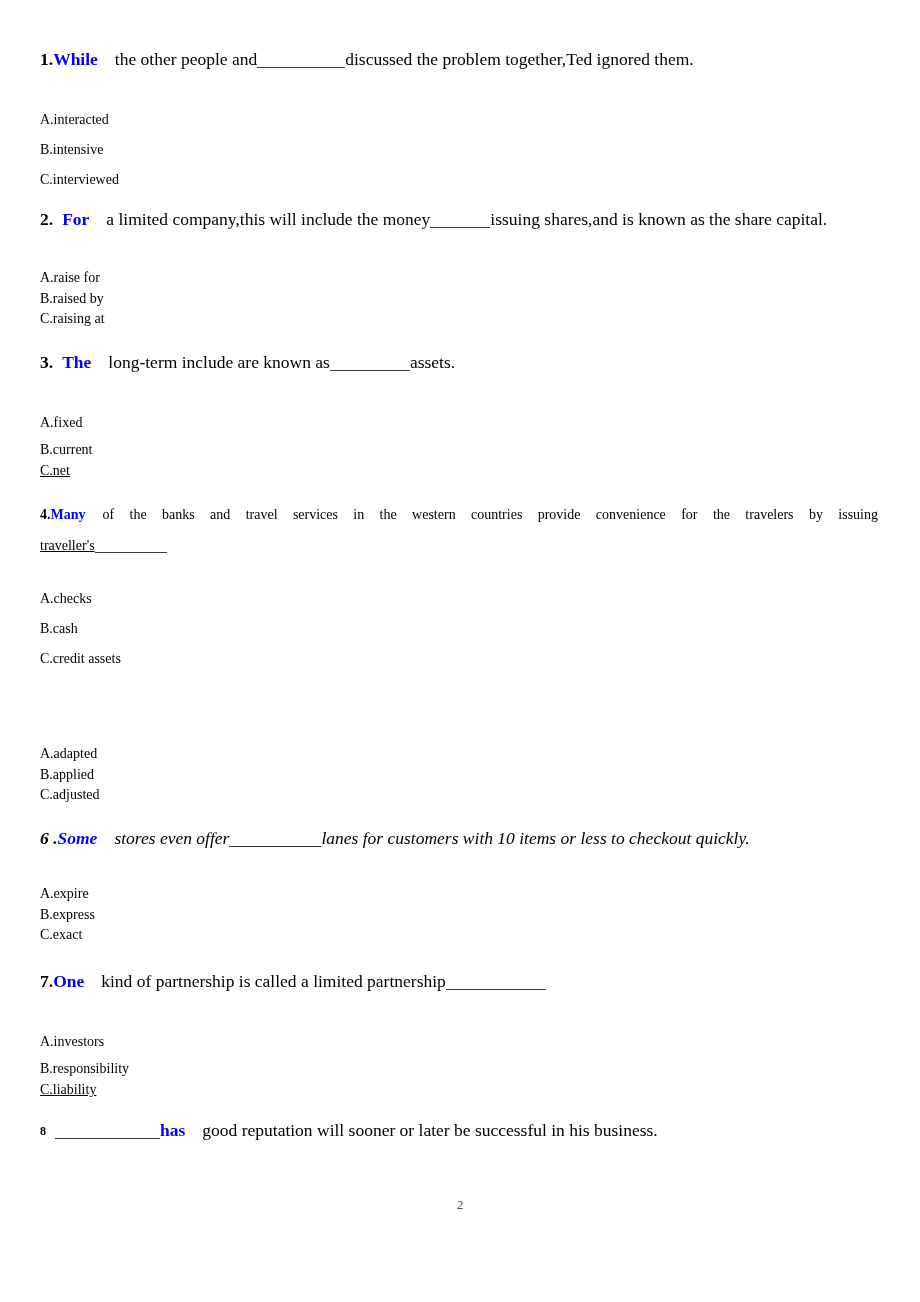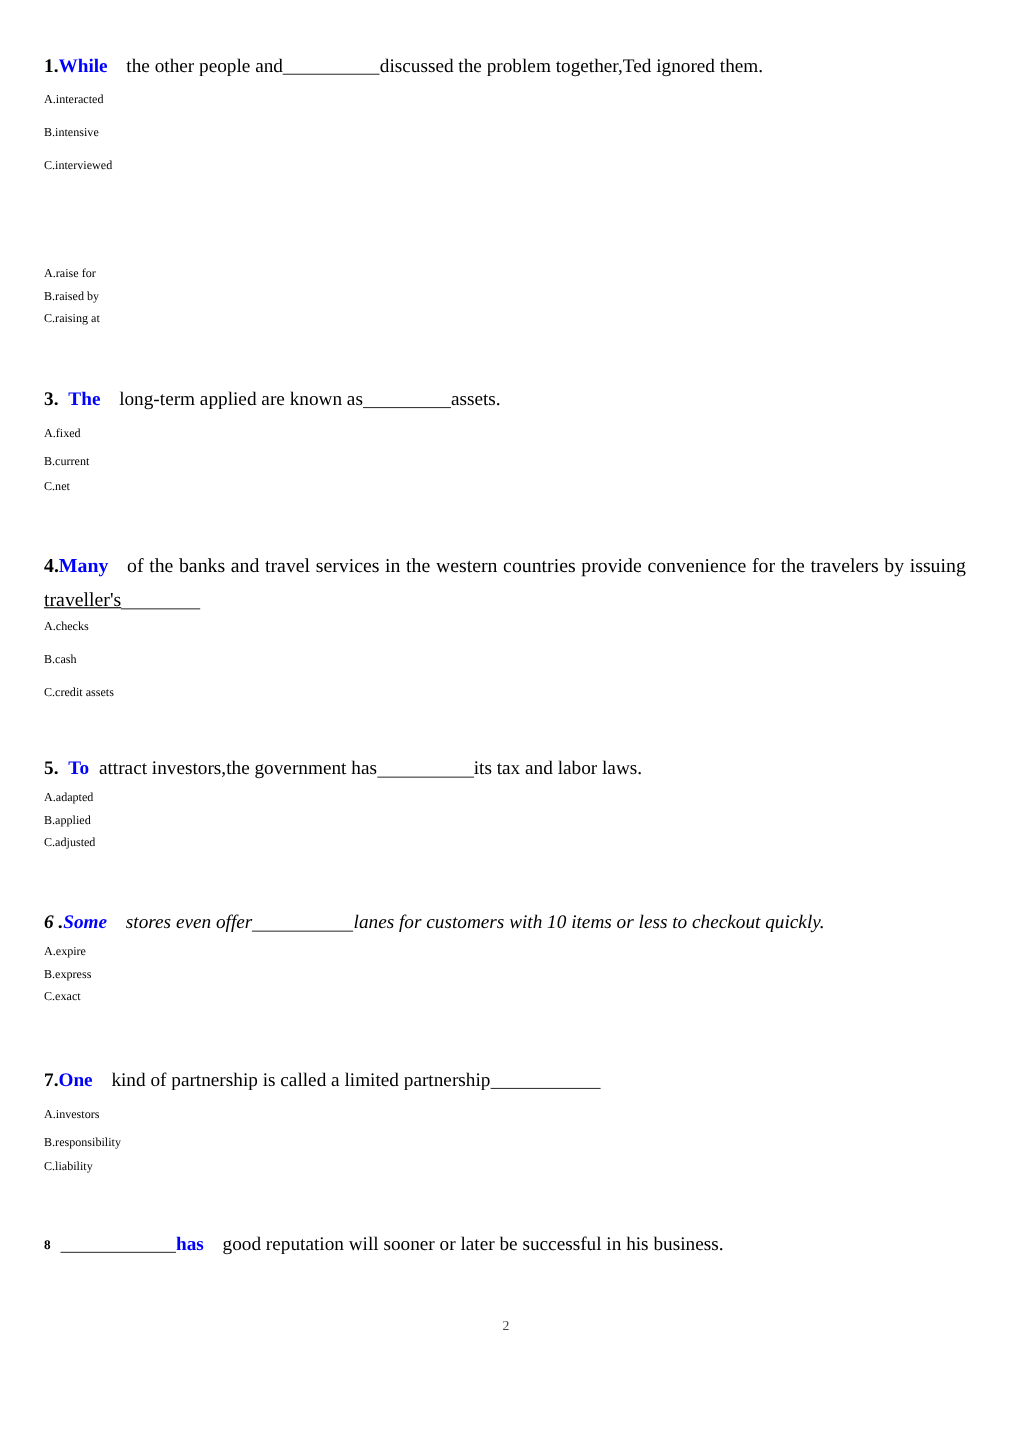--- a/index.html
+++ b/index.html
@@ -26,21 +26,21 @@
   .q {
     position: absolute;
     left: 40px;
   }
   .stem {
     font-size: 17.5px;
     line-height: 30px;
     white-space: nowrap;
   }
   .stem-justify {
-    font-size: 18px;
+    font-size: 14px;
     line-height: 31px;
     width: 838px;
     text-align: justify;
     text-align-last: justify;
     white-space: normal;
   }
   .stem-justify .lastline {
     display: block;
     text-align: left;
     text-align-last: left;
@@ -64,30 +64,31 @@
   .b60 { width: 60px; }
   .b72 { width: 72px; }
   .b80 { width: 80px; }
   .b88 { width: 88px; }
   .b92 { width: 92px; }
   .b100 { width: 100px; }
   .b105 { width: 105px; }
   .opts {
     position: absolute;
     left: 40px;
-    font-size: 11px;
+    font-size: 14px;
+    margin-top: 29px;
   }
   .opt {
     white-space: nowrap;
   }
   .sp-wide .opt { line-height: 30px; }
   .sp-tight .opt { line-height: 20.5px; }
   .mix .opt:nth-child(1) { line-height: 30px; }
   .mix .opt:nth-child(2) { line-height: 23px; }
-  .mix .opt:nth-child(3) { line-height: 20.5px; }
+  .mix .opt:nth-child(3) { line-height: 20.5px; text-decoration: underline; }
   .q8num {
     font-size: 12px;
     vertical-align: 1px;
   }
   .pagenum {
     position: absolute;
     top: 1198px;
     left: 0;
     width: 920px;
     text-align: center;
@@ -102,47 +103,47 @@
 
   <div class="q" style="top:44px;">
     <div class="stem"><span class="num">1.</span><span class="kw">While</span><span class="gapmd"></span><span>the other people and</span><span class="blank b88"></span><span>discussed the problem together,Ted ignored them.</span></div>
   </div>
   <div class="opts sp-wide" style="top:76px;">
     <div class="opt">A.interacted</div>
     <div class="opt">B.intensive</div>
     <div class="opt">C.interviewed</div>
   </div>
 
+  <div class="q" style="top:204px;">
+    <div class="stem"><span class="num">2.</span><span class="gapsm"></span><span class="kw">For</span><span class="gapmd"></span><span>a limited company,this will include the money</span><span class="blank b60"></span><span>issuing shares,and is known as the share capital.</span></div>
+  </div>
   <div class="opts sp-tight" style="top:239px;">
     <div class="opt">A.raise for</div>
     <div class="opt">B.raised by</div>
     <div class="opt">C.raising  at</div>
   </div>
 
   <div class="q" style="top:347px;">
-    <div class="stem"><span class="num">3.</span><span class="gapsm"></span><span class="kw">The</span><span class="gapmd"></span><span>long-term applied are known as</span><span class="blank b80"></span><span>assets.</span></div>
+    <div class="stem"><span class="num">3.</span><span class="gapsm"></span><span class="kw">The</span><span class="gapmd"></span><span>long-term include are known as</span><span class="blank b80"></span><span>assets.</span></div>
   </div>
   <div class="opts mix" style="top:379px;">
     <div class="opt">A.fixed</div>
     <div class="opt">B.current</div>
     <div class="opt">C.net</div>
   </div>
 
   <div class="q" style="top:499px;">
     <div class="stem-justify"><span class="num">4.</span><span class="kw">Many</span><span class="gapmd"></span><span>of the banks and travel services in the western countries provide convenience for the travelers by issuing</span><span class="lastline"><span>traveller's</span><span class="blank b72"></span></span></div>
   </div>
   <div class="opts sp-wide" style="top:555px;">
     <div class="opt">A.checks</div>
     <div class="opt">B.cash</div>
     <div class="opt">C.credit  assets</div>
   </div>
 
-  <div class="q" style="top:683px;">
-    <div class="stem"><span class="num">5.</span><span class="gapsm"></span><span class="kw">To</span><span class="gapsm"></span><span>attract investors,the government has</span><span class="blank b88"></span><span>its tax and labor laws.</span></div>
-  </div>
   <div class="opts sp-tight" style="top:715px;">
     <div class="opt">A.adapted</div>
     <div class="opt">B.applied</div>
     <div class="opt">C.adjusted</div>
   </div>
 
   <div class="q" style="top:823px;font-style:italic;">
     <div class="stem"><span class="num">6 .</span><span class="kw">Some</span><span class="gapmd"></span><span>stores even offer</span><span class="blank b92"></span><span>lanes for customers with  10 items or less to checkout quickly.</span></div>
   </div>
   <div class="opts sp-tight" style="top:855px;">

